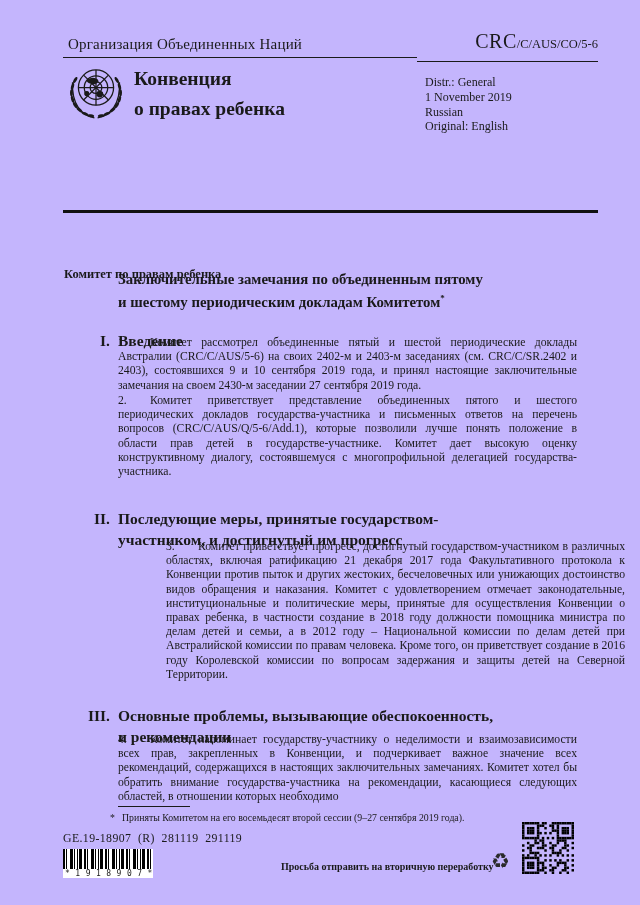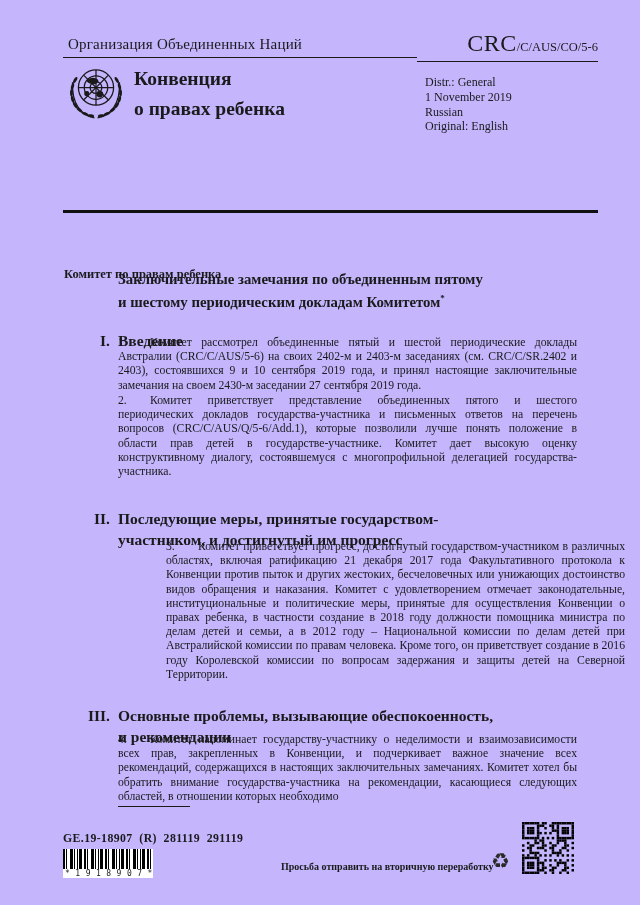--- a/index.html
+++ b/index.html
@@ -10,21 +10,21 @@
     background:#c4b5fd;
     font-family:"Liberation Serif","DejaVu Serif",serif;
     color:#1a1a1a;
     overflow:hidden;
   }
   
   .org-name{position:absolute;left:68px;top:36px;font-size:15px;letter-spacing:.2px;}
   .rule-left{position:absolute;left:63px;top:57px;width:354px;height:1px;background:#1a1a1a;}
   .rule-right{position:absolute;left:417px;top:61px;width:181px;height:1px;background:#1a1a1a;}
   .doc-symbol{position:absolute;right:42px;top:30px;white-space:nowrap;}
-  .doc-symbol .sym-main{font-size:24px;letter-spacing:.5px;}
+  .doc-symbol .sym-main{font-size:20px;letter-spacing:.5px;}
   .doc-symbol .sym-suffix{font-size:12.5px;}
   .emblem{position:absolute;left:64px;top:60px;}
   .pub-title{
     position:absolute;left:134px;top:64px;
     font-size:19.5px;font-weight:bold;line-height:30px;white-space:pre-line;
   }
   .distr-block{position:absolute;left:425px;top:75px;font-size:12px;line-height:14.8px;}
   
   .thick-rule{position:absolute;left:63px;top:210px;width:535px;height:3px;background:#111;}
   .committee{position:absolute;left:64px;top:221px;font-size:12.5px;font-weight:bold;margin-top:46px;}
@@ -49,21 +49,21 @@
   #para2{top:394px;}
   #sec2-head{top:487px;}
   #para3{top:540px;margin-left:48px;}
   #sec3-head{top:684px;}
   #para4{top:733px;}
   
   .fn-rule{position:absolute;left:118px;top:806px;width:72px;height:1px;background:#1a1a1a;}
   .footnote{position:absolute;left:110px;top:812px;width:470px;font-size:9.8px;}
   .fn-mark{display:inline-block;width:12px;}
   
-  .ge-number{position:absolute;left:63px;top:831px;font-size:11.8px;white-space:pre;letter-spacing:.4px;font-weight:bold;}
+  .ge-number{position:absolute;left:63px;top:831px;font-size:11.8px;white-space:pre;letter-spacing:.4px;}
   .barcode{position:absolute;left:63px;top:849px;width:90px;}
   .barcode-bars{
     width:90px;height:20px;
     background:repeating-linear-gradient(90deg,
       #000 0 2px,#fff 2px 3px,#000 3px 4px,#fff 4px 7px,
       #000 7px 10px,#fff 10px 11px,#000 11px 12px,#fff 12px 14px,
       #000 14px 15px,#fff 15px 16px,#000 16px 19px,#fff 19px 21px);
   }
   .barcode-text{
     margin-top:0;
@@ -173,20 +173,23 @@
 
   <div class="sec-head" id="sec3-head">
     <span class="sec-num">III.</span><span>Основные проблемы, вызывающие обеспокоенность,
 и рекомендации</span>
   </div>
   <div class="para" id="para4">
     <span class="pnum">4.</span><span>Комитет напоминает государству-участнику о неделимости и взаимозависимости всех прав, закрепленных в Конвенции, и подчеркивает важное значение всех рекомендаций, содержащихся в настоящих заключительных замечаниях. Комитет хотел бы обратить внимание государства-участника на рекомендации, касающиеся следующих областей, в отношении которых необходимо</span>
   </div>
 
   <div class="fn-rule"></div>
+  <div class="footnote">
+    <span class="fn-mark">*</span><span>Приняты Комитетом на его восемьдесят второй сессии (9–27 сентября 2019 года).</span>
+  </div>
 
   <div class="ge-number">GE.19-18907  (R)  281119  291119</div>
 
   <div class="barcode">
     <div class="barcode-bars"></div>
     <div class="barcode-text">*1918907*</div>
   </div>
 
   <div class="recycle-note">Просьба отправить на вторичную переработку</div>
   <span class="recycle-icon">♻</span>

